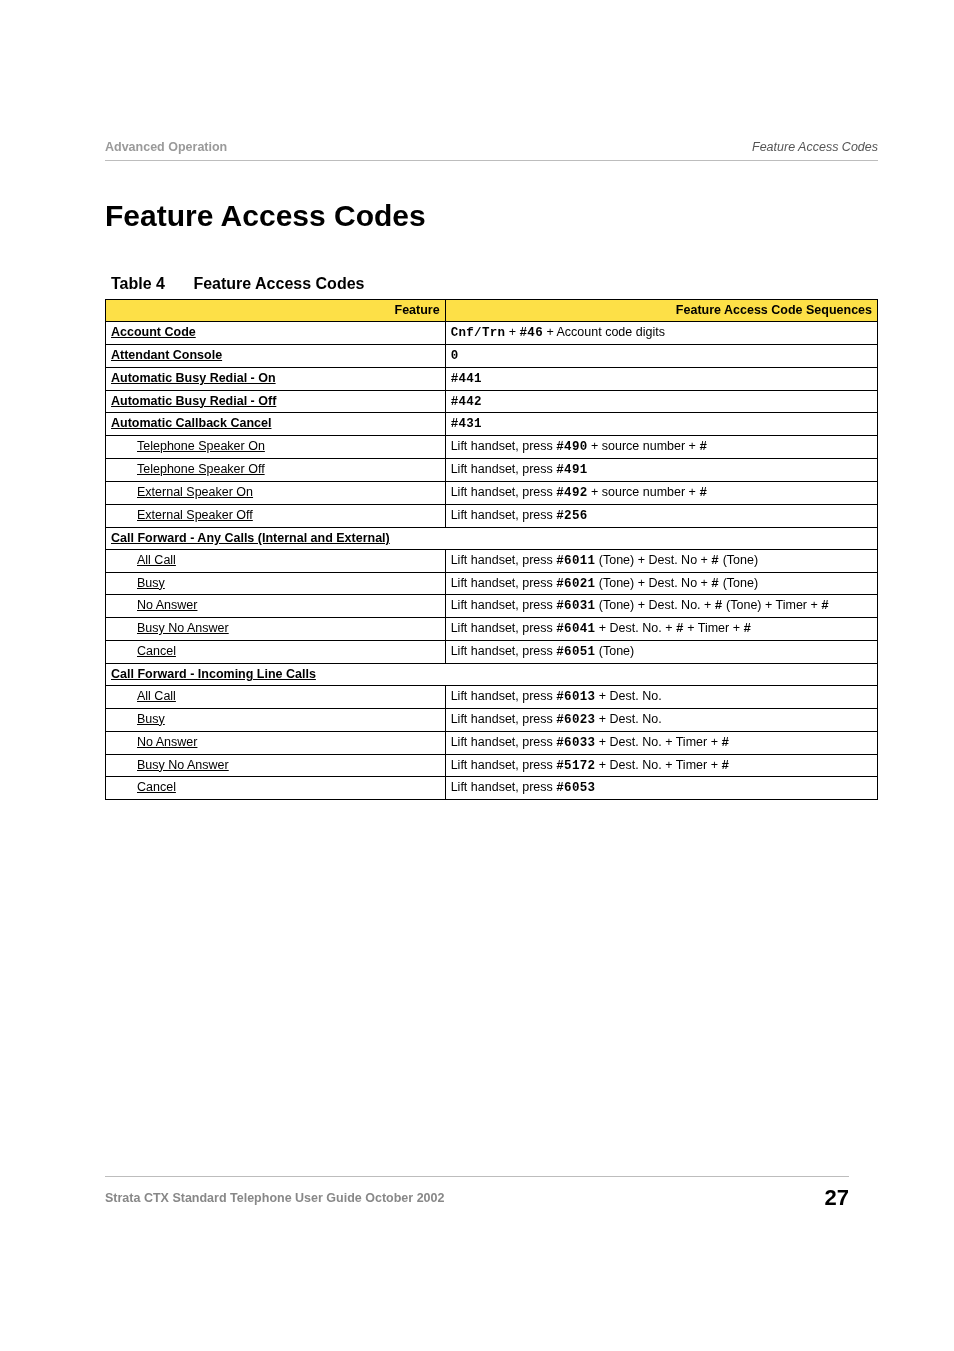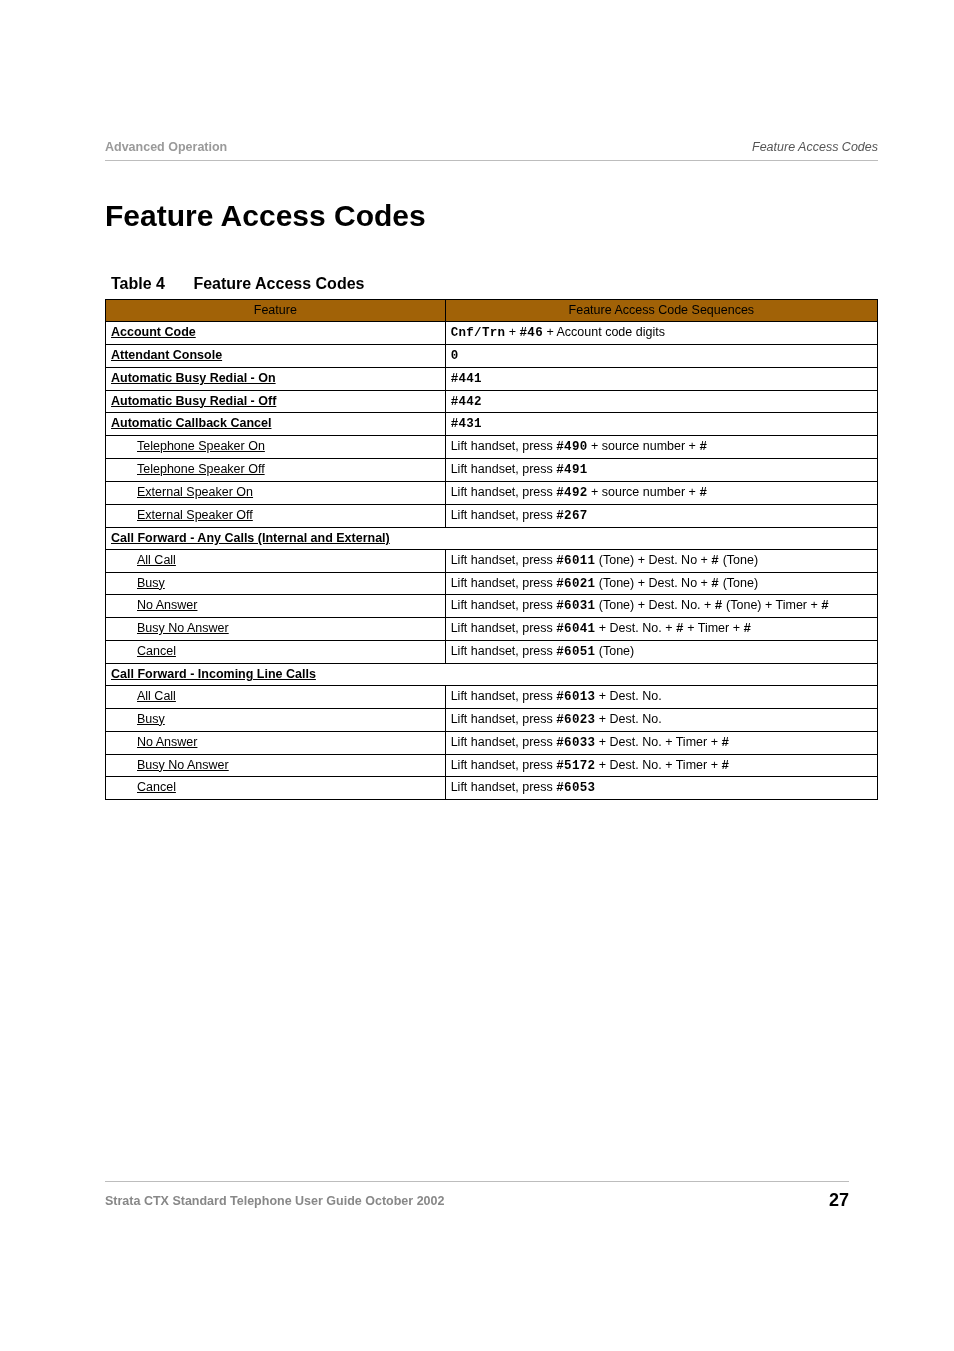--- a/index.html
+++ b/index.html
@@ -46,42 +46,42 @@
     font-size: 12.5px;
   }
   table.codes th, table.codes td {
     border: 1px solid #000;
     padding: 2px 5px;
     vertical-align: top;
     text-align: left;
     line-height: 1.35;
   }
   table.codes thead th {
-    background: #a16207;
-    font-weight: 400;
-    text-align: center;
+    background: #fde047;
+    font-weight: 700;
+    text-align: right;
   }
   .col-feature { width: 44%; }
   .indent { padding-left: 26px; display: inline-block; text-decoration: underline; }
   .bold { font-weight: 700; text-decoration: underline; }
   .code { font-family: "Courier New", monospace; font-weight: 700; letter-spacing: 0.3px; }
   .footer {
     position: absolute;
     left: 105px;
     right: 105px;
     bottom: 140px;
     border-top: 1px solid #bdbdbd;
     padding-top: 8px;
     display: flex;
     justify-content: space-between;
     align-items: center;
     font-size: 12.5px;
     color: #555;
   }
-  .footer .pnum { font-size: 18px; font-weight: 700; color: #000; }
+  .footer .pnum { font-size: 22px; font-weight: 700; color: #000; }
   .footer .ftext { font-weight: 700; color: #888; }
 </style>
 </head>
 <body>
 
 <div class="page">
 
   <div class="running-head">
     <span class="left">Advanced Operation</span>
     <span class="right">Feature Access Codes</span>
@@ -142,21 +142,21 @@
       </tr>
       <tr>
         <td><span class="indent">External Speaker On</span></td>
         <td>
           <span>Lift handset, press </span><span class="code">#492</span><span> + source number + </span><span class="code">#</span>
         </td>
       </tr>
       <tr>
         <td><span class="indent">External Speaker Off</span></td>
         <td>
-          <span>Lift handset, press </span><span class="code">#267</span>
+          <span>Lift handset, press </span><span class="code">#256</span>
         </td>
       </tr>
       <tr>
         <td colspan="2" class="bold">Call Forward - Any Calls (Internal and External)</td>
       </tr>
       <tr>
         <td><span class="indent">All Call</span></td>
         <td>
           <span>Lift handset, press </span><span class="code">#6011</span><span> (Tone) + Dest. No + </span><span class="code">#</span><span> (Tone)</span>
         </td>

